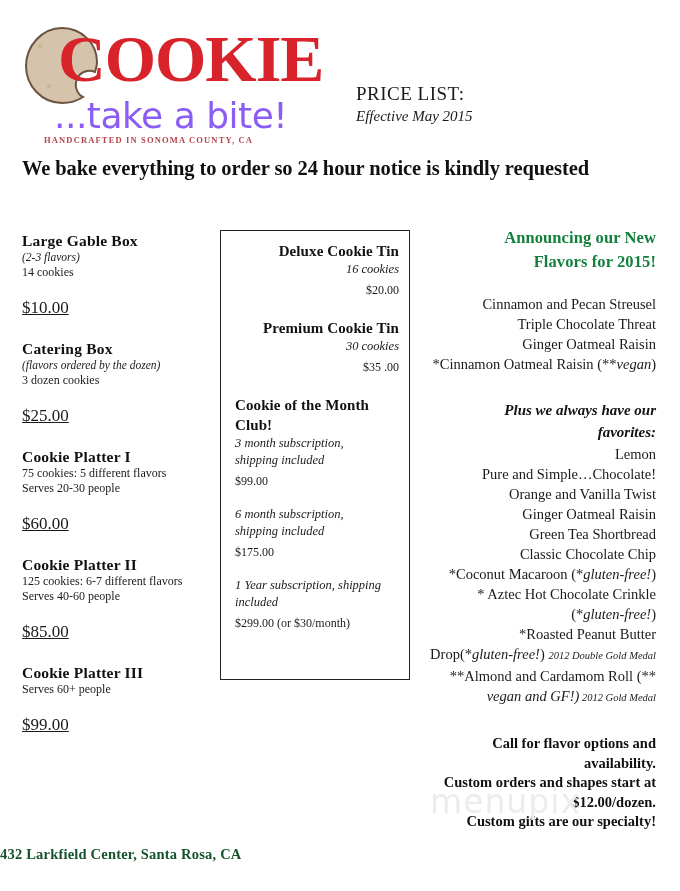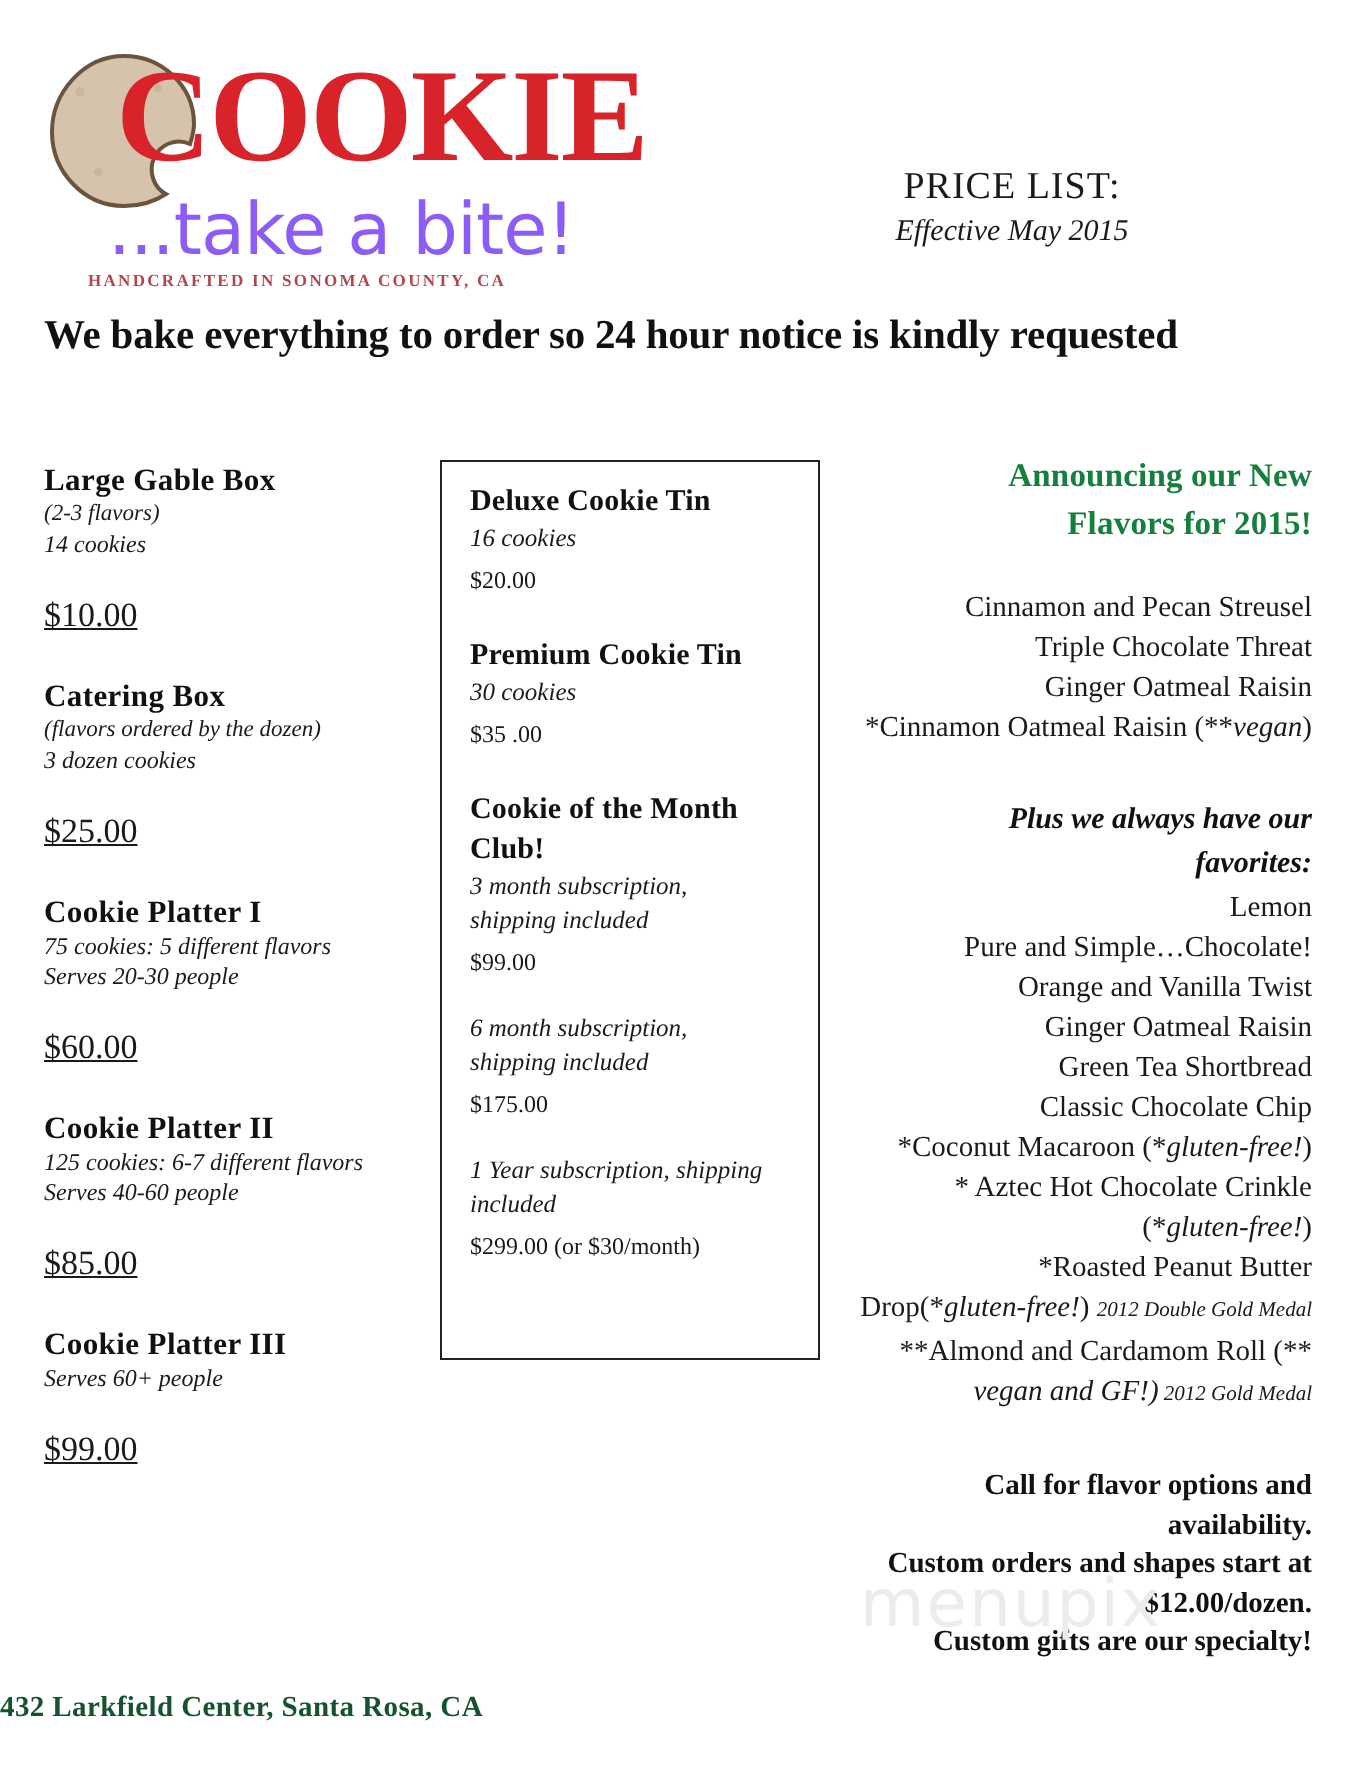--- a/index.html
+++ b/index.html
@@ -67,21 +67,21 @@
     letter-spacing: 1.15px;
     color: #b4454c;
     white-space: nowrap;
   }
 
   
   #price-header {
     position: absolute;
     right: 24px;
     top: 82px;
-    text-align: center;
+    text-align: left;
     width: 300px;
   }
   #price-header .pl-title {
     font-size: 19px;
     line-height: 24px;
     letter-spacing: 0.5px;
     color: #1a1a1a;
   }
   #price-header .pl-sub {
     font-size: 15px;
@@ -121,42 +121,41 @@
   .pkg-note {
     font-size: 11.5px;
     font-style: italic;
     line-height: 15px;
     color: #1a1a1a;
   }
   .pkg-detail {
     font-size: 12px;
     line-height: 15px;
     color: #1a1a1a;
-    font-style: italic;
   }
   .pkg-price {
     font-size: 17px;
     line-height: 22px;
     margin-top: 17px;
     color: #1a1a1a;
     text-decoration: underline;
   }
 
   
   #col-mid {
     position: absolute;
     left: 220px;
     top: 230px;
     width: 190px;
     height: 450px;
     border: 1.5px solid #222;
     box-sizing: border-box;
     padding: 10px 10px 0 14px;
   }
-  .tin { margin-bottom: 17px; }
+  .tin { margin-bottom: 17px; text-align: right; }
   .tin-name {
     font-size: 15px;
     font-weight: bold;
     line-height: 20px;
     letter-spacing: 0.1px;
     color: #111;
   }
   .tin-note {
     font-size: 12.5px;
     font-style: italic;

